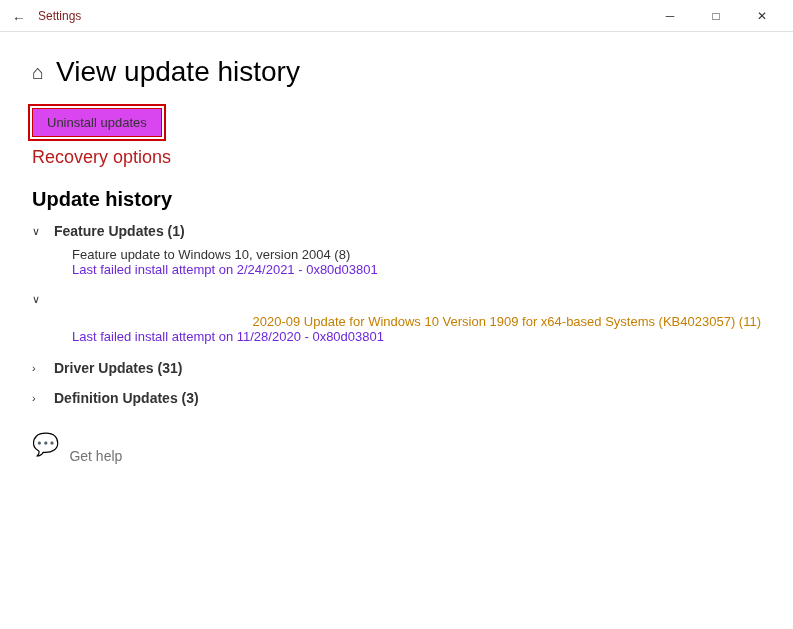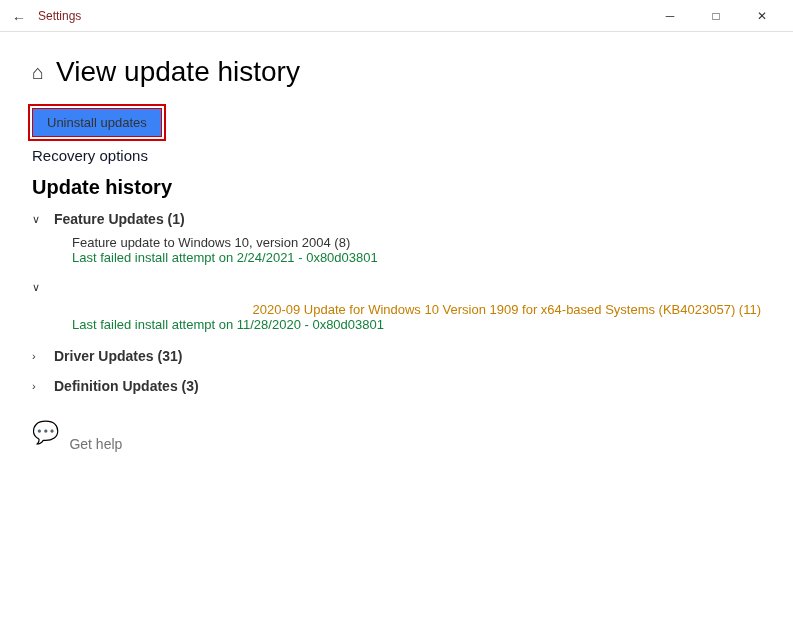--- a/index.html
+++ b/index.html
@@ -81,34 +81,34 @@
     }
 
     
     .uninstall-btn {
       display: inline-block;
       border: 1.5px solid #cc0000;
       padding: 6px 14px;
       font-size: 13px;
       color: #333;
       cursor: pointer;
-      background: #3b82f6;
+      background: #d946ef;
       margin-bottom: 10px;
       outline: 2px solid #cc0000;
       outline-offset: 2px;
     }
 
     
     .recovery-link {
-      color: #0f172a;
-      font-size: 15px;
+      color: #b91c1c;
+      font-size: 18px;
       cursor: pointer;
       text-decoration: none;
       display: block;
-      margin-bottom: 12px;
+      margin-bottom: 20px;
     }
 
     
     .section-title {
       font-size: 20px;
       font-weight: 600;
       color: #000;
       margin-bottom: 12px;
     }
 
@@ -146,21 +146,21 @@
       font-size: 13px;
       color: #333;
     }
     .update-item-title.link {
       color: #c47f00;
       cursor: pointer;
       text-align: right;
     }
     .update-item-status {
       font-size: 13px;
-      color: #15803d;
+      color: #6d28d9;
     }
 
     
     .category-collapsed {
       display: flex;
       align-items: center;
       gap: 8px;
       cursor: pointer;
       margin-bottom: 14px;
     }

